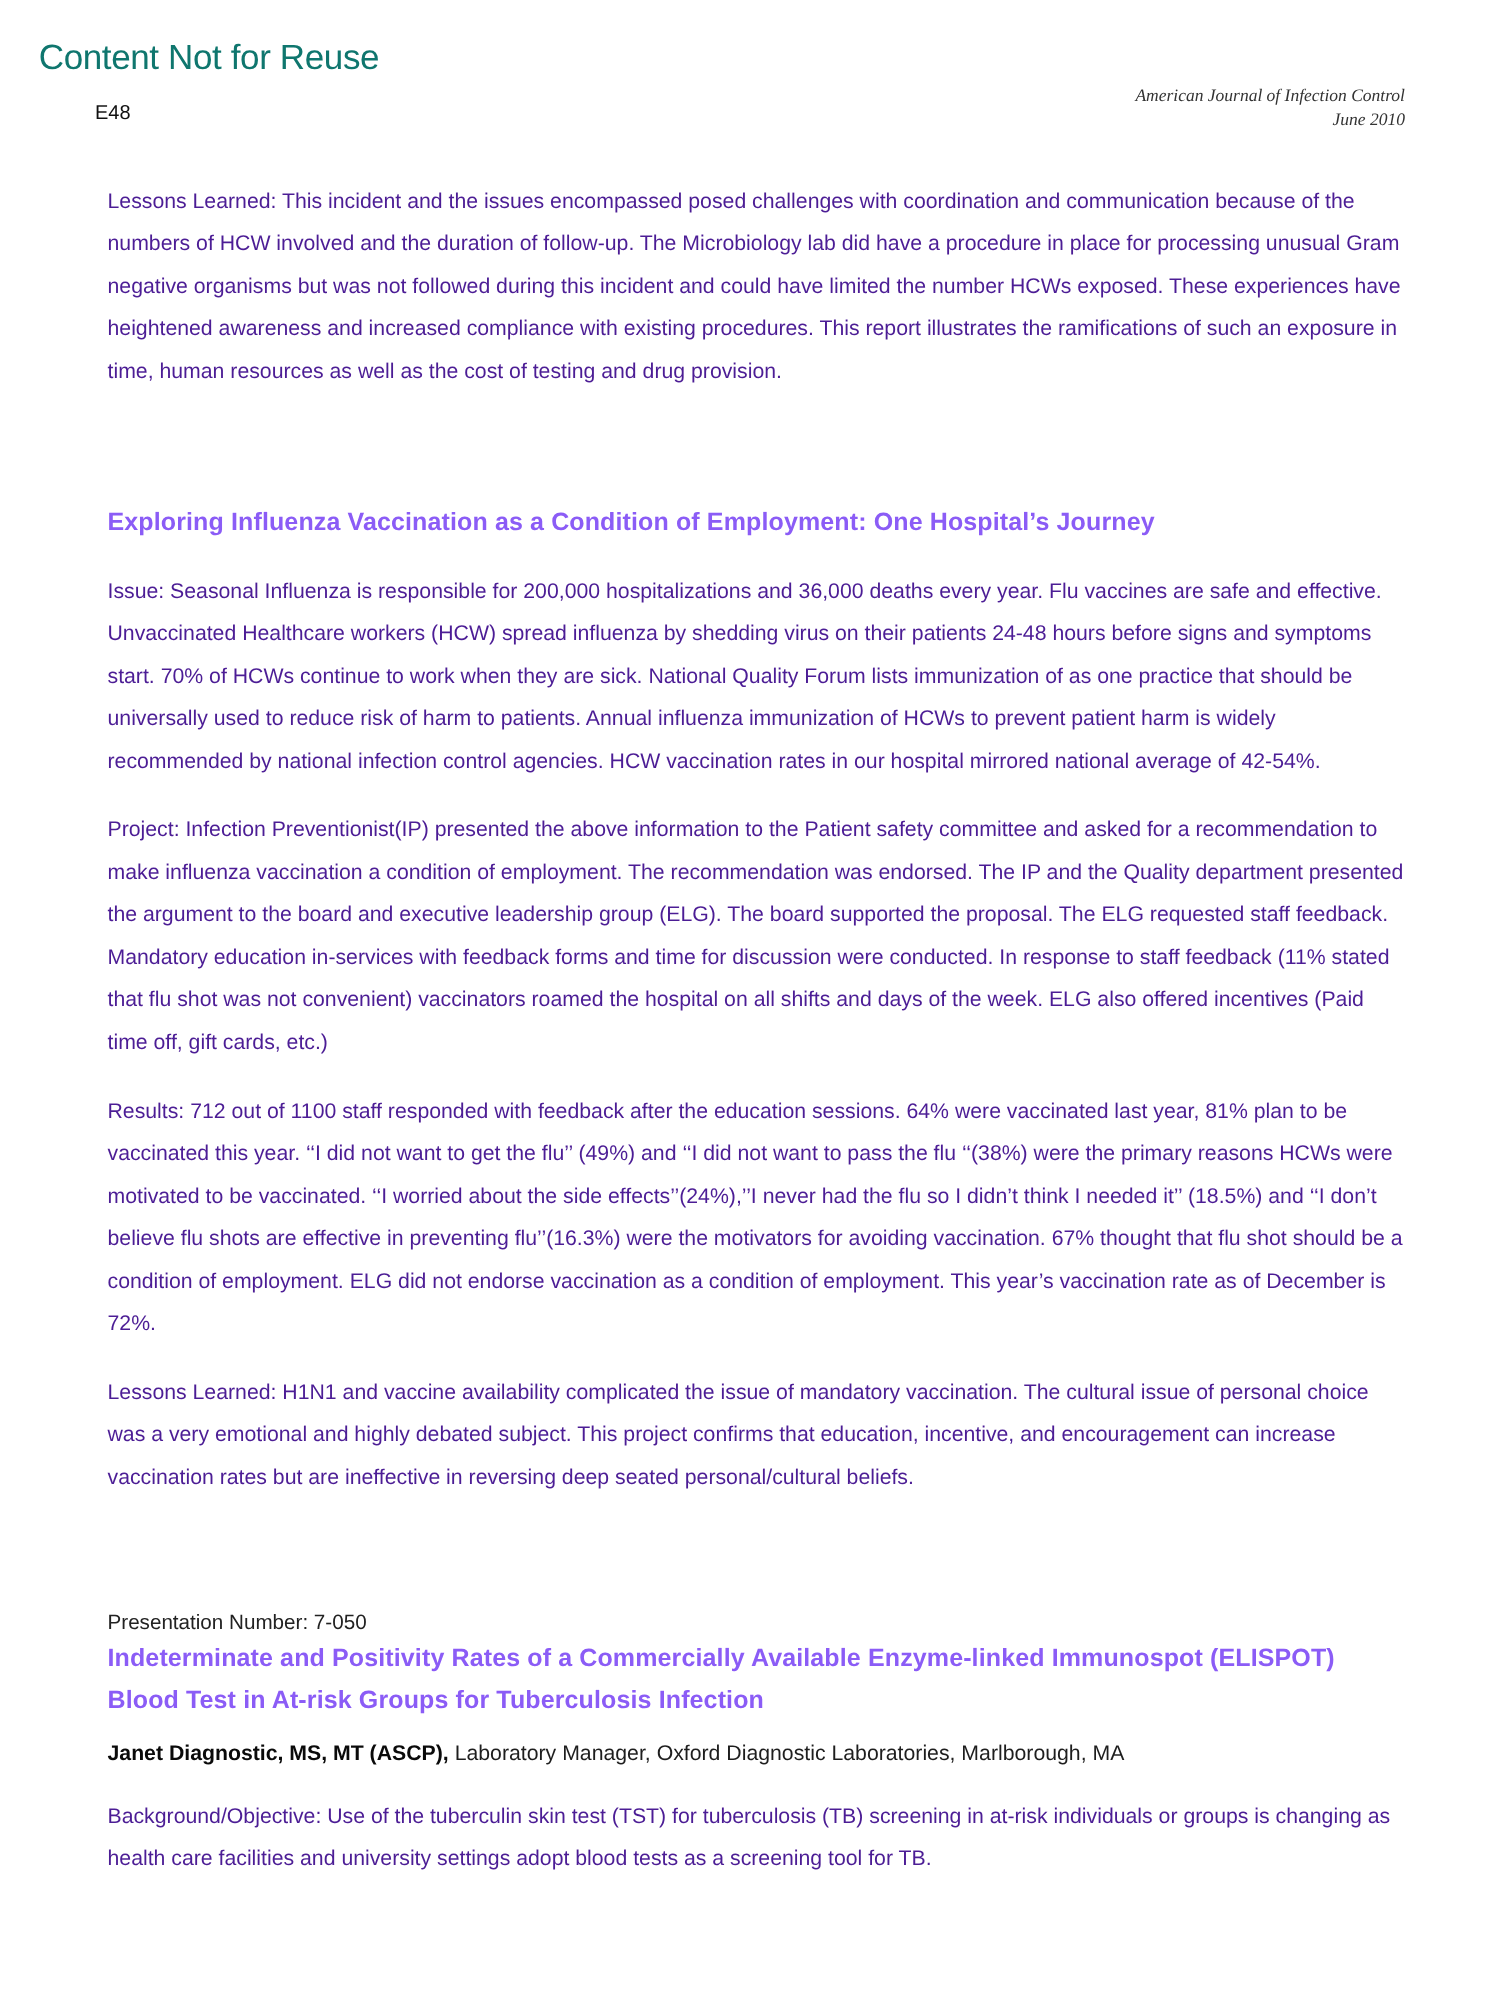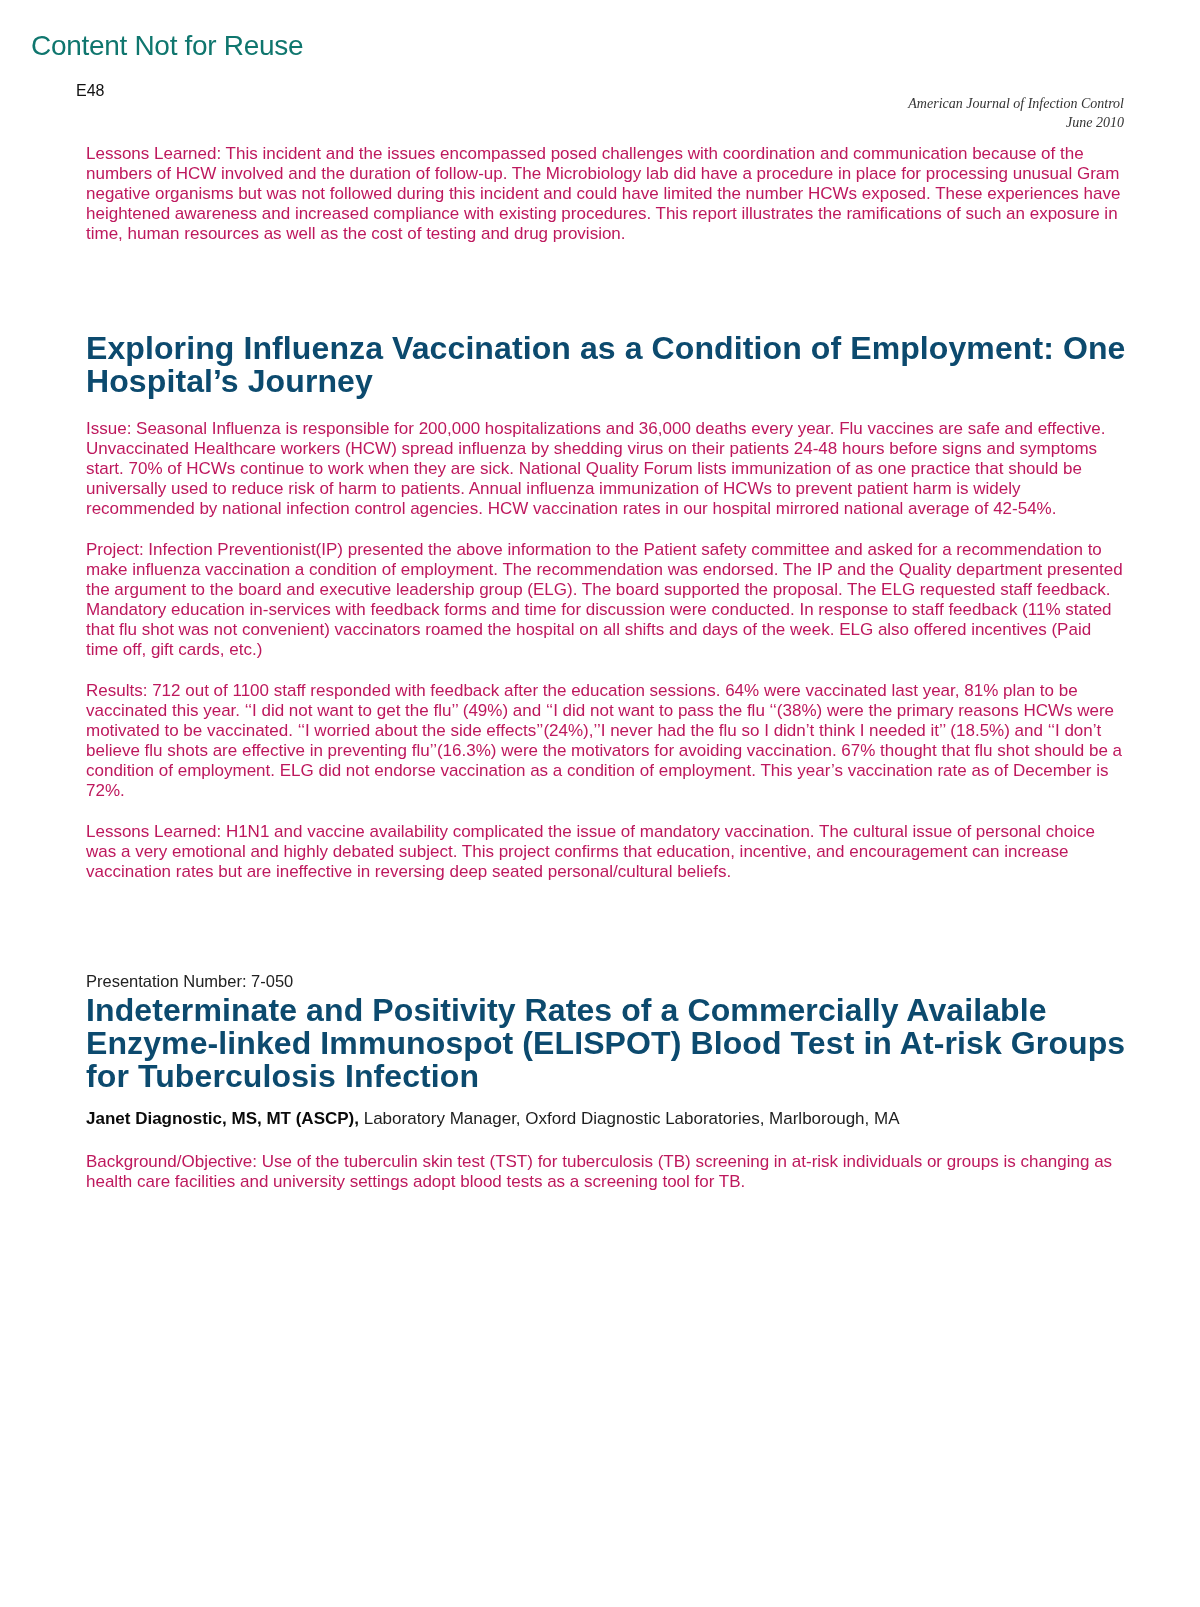--- a/index.html
+++ b/index.html
@@ -7,35 +7,35 @@
     .watermark {
       position: absolute; left: 31px; top: 30px;
       font-family: "Liberation Sans", sans-serif; font-size: 28px; color: #0f766e;
       letter-spacing: -0.3px;
     }
     .page-num {
       position: absolute; left: 76px; top: 82px;
       font-family: "Liberation Sans", sans-serif; font-size: 16px; color: #111;
     }
     .journal {
-      position: absolute; right: 76px; top: 94px; text-align: right;
+      position: absolute; right: 76px; top: 68px; text-align: right;
       font-family: "Liberation Serif", serif; font-style: italic; font-size: 14px; color: #333; line-height: 19px;
     }
     .content {
       position: absolute; left: 86px; top: 144px; width: 1040px;
       font-family: "Liberation Sans", sans-serif;
     }
     p.para {
-      margin: 0; font-size: 17px; line-height: 20px; color: #be185d;
+      margin: 0; font-size: 17px; line-height: 34px; color: #4c1d95;
     }
     .gap-big { height: 88px; }
     .gap-para { height: 21px; }
     .pres-num { font-size: 16.5px; color: #222; margin: 0 0 2px 0; line-height: 22px; }
     h2.title {
-      margin: 0; font-size: 32px; line-height: 33px; font-weight: bold; color: #0c4a6e;
+      margin: 0; font-size: 20px; line-height: 33px; font-weight: bold; color: #8b5cf6;
       font-family: "Liberation Sans", sans-serif; letter-spacing: 0.1px;
     }
     .author-line { font-size: 17px; line-height: 24px; margin-top: 14px; color: #1e1e1e; }
     .author-line b { font-weight: bold; color: #0a0a0a; }
     .journal div { display: block; }
   </style>
 </head>
 <body>
 
 <div class="watermark">Content Not for Reuse</div>

